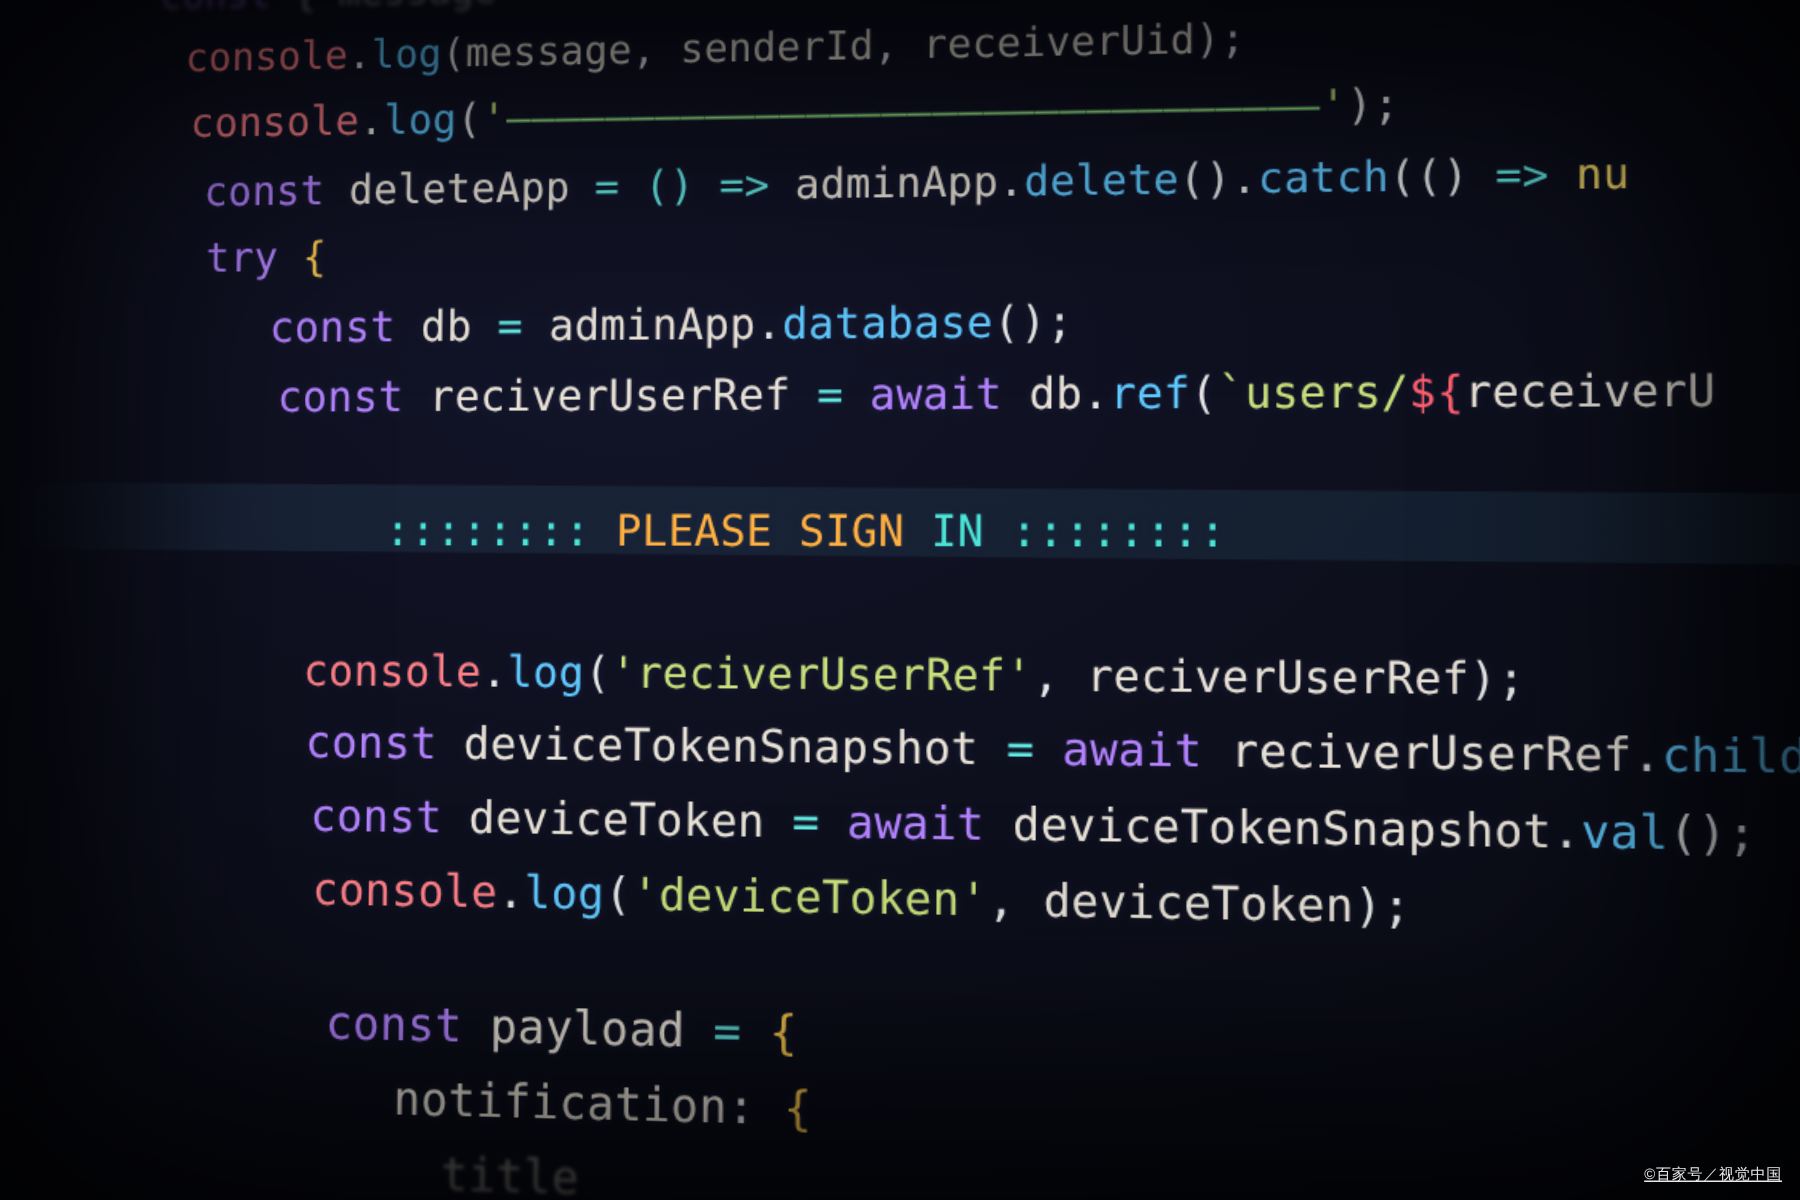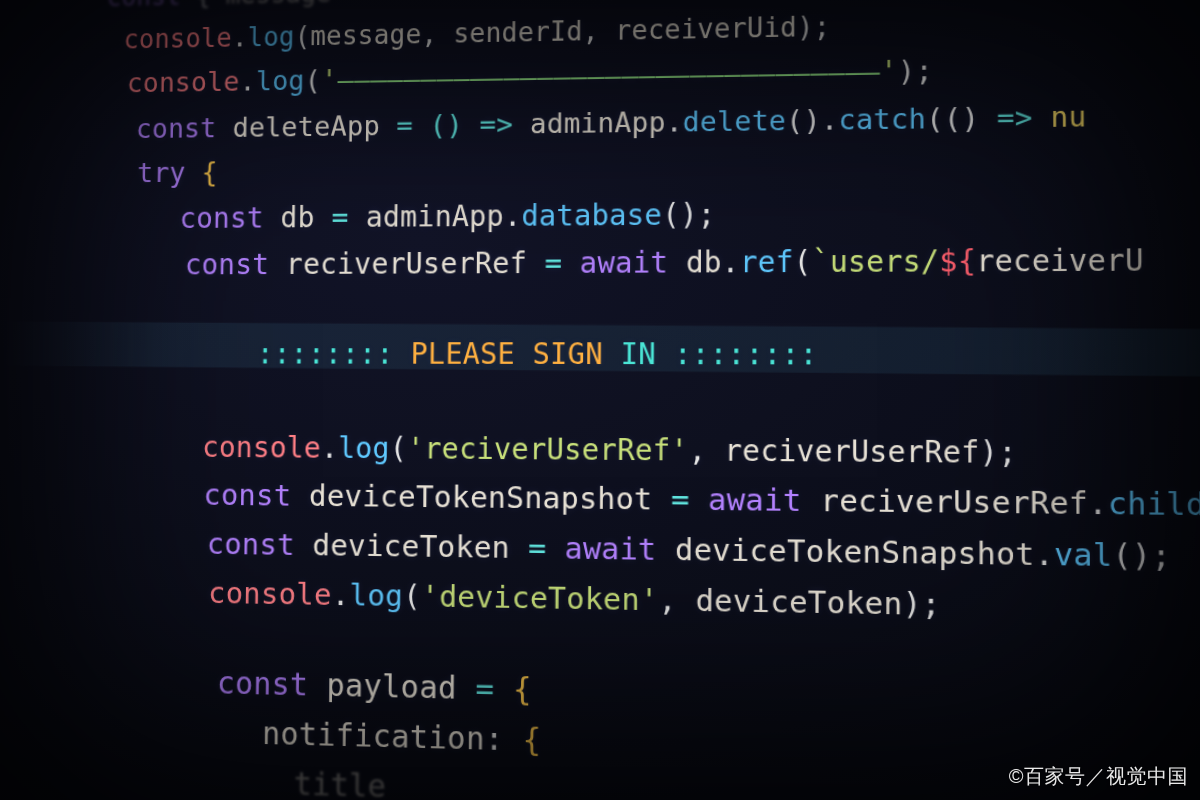--- a/index.html
+++ b/index.html
@@ -43,22 +43,22 @@
   .or{color:#ffb040;}        
   .tl{color:#4ae5d6;}        
   .ylw{color:#ffe26a;}       
   .brace{color:#f5c24a;}
 
   .hlbar{position:absolute;left:0;top:326px;width:1300px;height:44px;
     background:linear-gradient(90deg,rgba(30,45,70,.0) 0%,rgba(30,48,70,.55) 12%,rgba(24,42,60,.55) 88%,rgba(24,42,60,0) 100%);
     transform:rotate(.4deg);}
 
   #watermark{position:absolute;right:12px;bottom:10px;color:#e9e9e9;
-    font-family:"PingFang SC","Microsoft YaHei",sans-serif;font-size:20px;
-    text-shadow:0 0 4px rgba(0,0,0,.9);letter-spacing:.5px;}
+    font-family:"PingFang SC","Microsoft YaHei",sans-serif;font-size:10px;
+    text-shadow:0 0 4px rgba(0,0,0,.9);letter-spacing:.5px;text-decoration:underline;}
   .vignette{position:absolute;inset:0;pointer-events:none;
     box-shadow:inset 0 0 220px 60px rgba(0,0,0,.85);}
 </style>
 </head>
 <body>
 
 <div id="editor">
   <div class="hlbar"></div>
 
   <div class="ln l0"><span class="kw">const</span><span class="pn"> { </span><span class="id">message</span></div>

